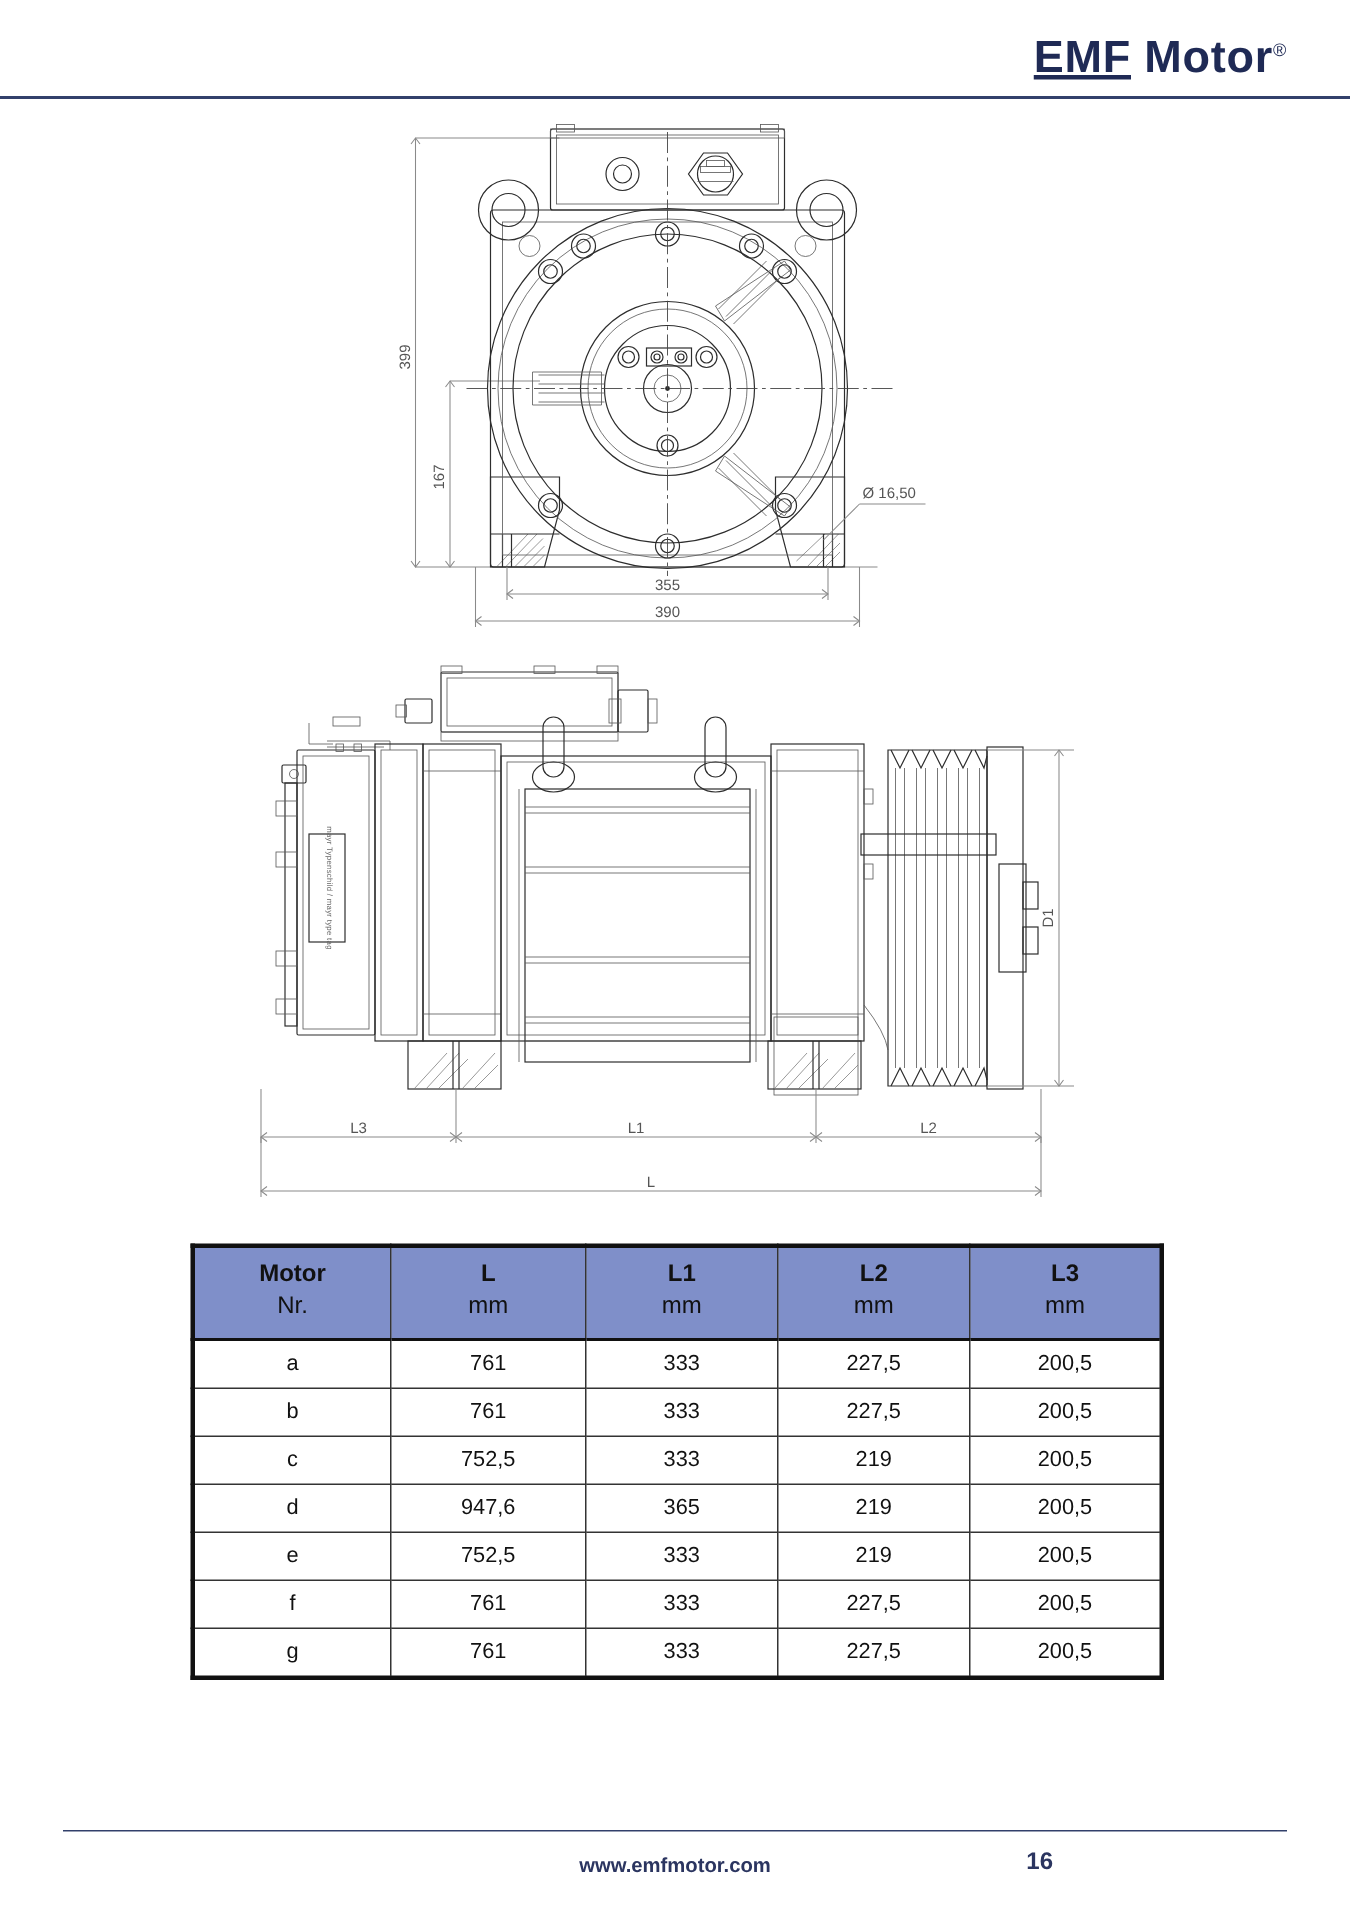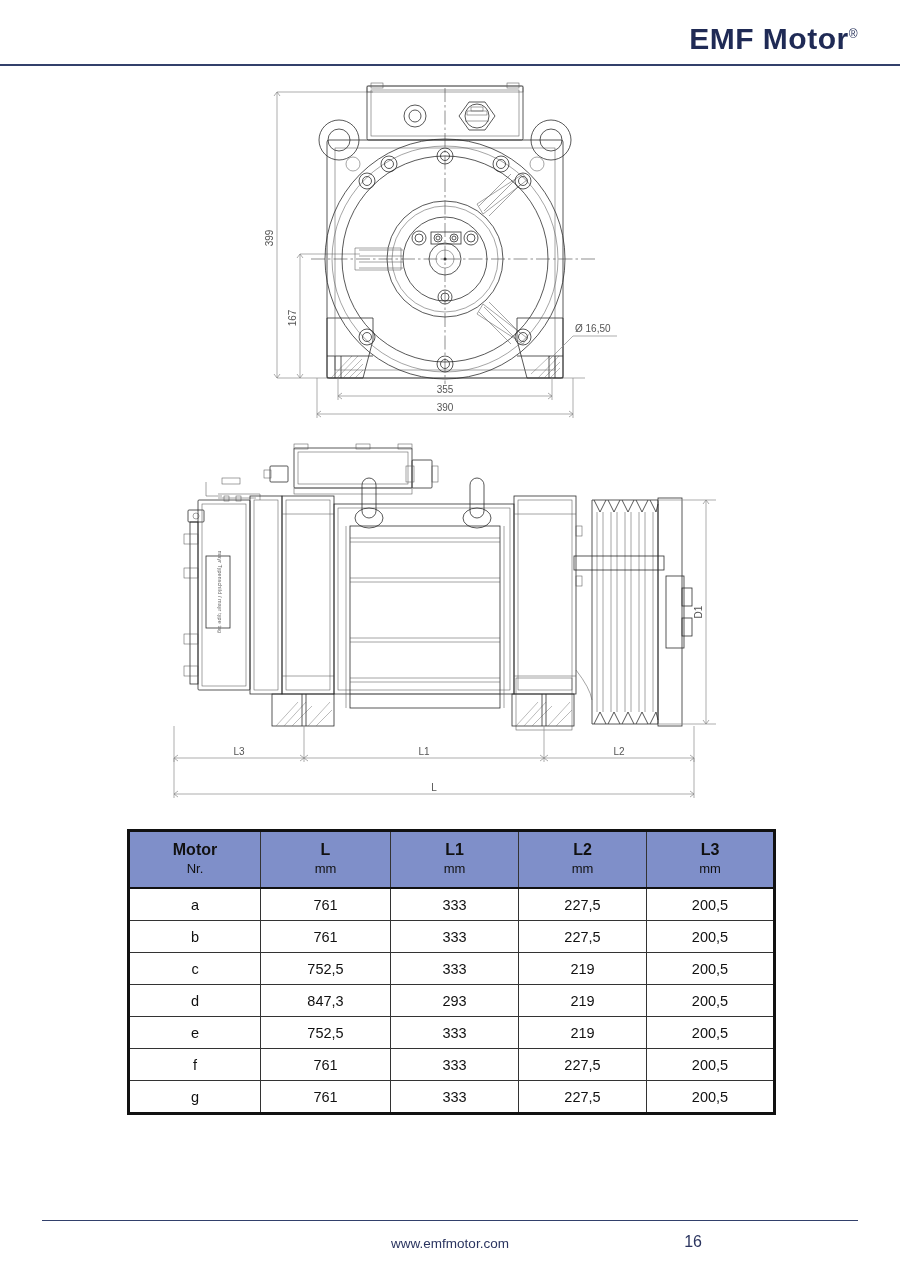--- a/index.html
+++ b/index.html
@@ -27,21 +27,21 @@
   #brand-logo {
     position: absolute;
     right: 42px;
     top: 22px;
     font-size: 30px;
     font-weight: bold;
     color: #1f2a55;
     letter-spacing: 0.5px;
     white-space: nowrap;
   }
-  #brand-logo .emf { font-weight: 800; }
+  #brand-logo .emf { font-weight: 800; text-decoration: underline; }
   #brand-logo .motor { font-weight: 600; }
   #brand-logo .reg {
     font-size: 12px;
     vertical-align: super;
     font-weight: normal;
   }
   #header-rule {
     position: absolute;
     left: 0;
     top: 64px;
@@ -103,21 +103,21 @@
     border-bottom: 2px solid #111111;
   }
   table#spec-table thead th .h-main {
     display: block;
     font-size: 16px;
     font-weight: bold;
     line-height: 1.12;
   }
   table#spec-table thead th .h-sub {
     display: block;
-    font-size: 13px;
+    font-size: 16px;
     font-weight: normal;
     line-height: 1.5;
     text-align: center;
   }
   table#spec-table tbody td {
     height: 29px;
     font-size: 14.5px;
     font-weight: normal;
     color: #111111;
     background: #ffffff;
@@ -128,20 +128,21 @@
   col.c-l2 { width: 128px; }
   col.c-l3 { width: 128px; }
 
   
   #page-footer {
     position: absolute;
     left: 0;
     top: 1220px;
     width: 744px;
     height: 52px;
+    font-weight: bold;
   }
   #footer-rule {
     position: absolute;
     left: 42px;
     top: 0;
     width: 816px;
     height: 0;
     border-top: 1.6px solid #32406b;
   }
   #footer-url {
@@ -527,22 +528,22 @@
       </tr>
       <tr>
         <td>c</td>
         <td>752,5</td>
         <td>333</td>
         <td>219</td>
         <td>200,5</td>
       </tr>
       <tr>
         <td>d</td>
-        <td>847,3</td>
-        <td>293</td>
+        <td>947,6</td>
+        <td>365</td>
         <td>219</td>
         <td>200,5</td>
       </tr>
       <tr>
         <td>e</td>
         <td>752,5</td>
         <td>333</td>
         <td>219</td>
         <td>200,5</td>
       </tr>

